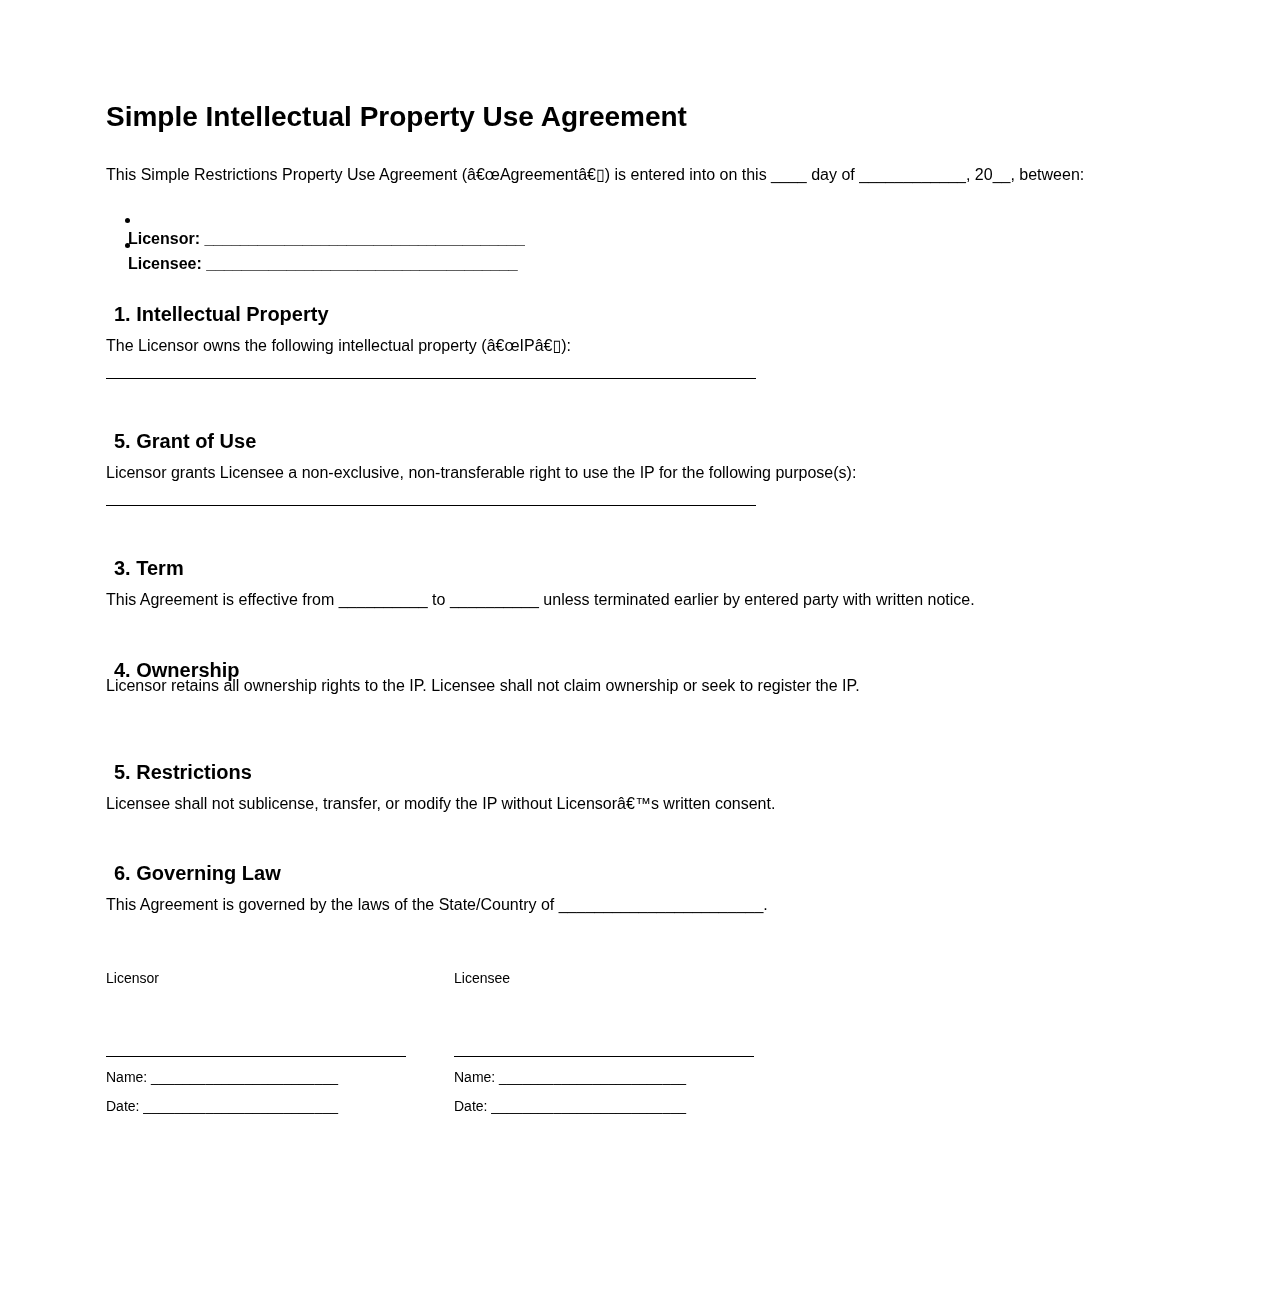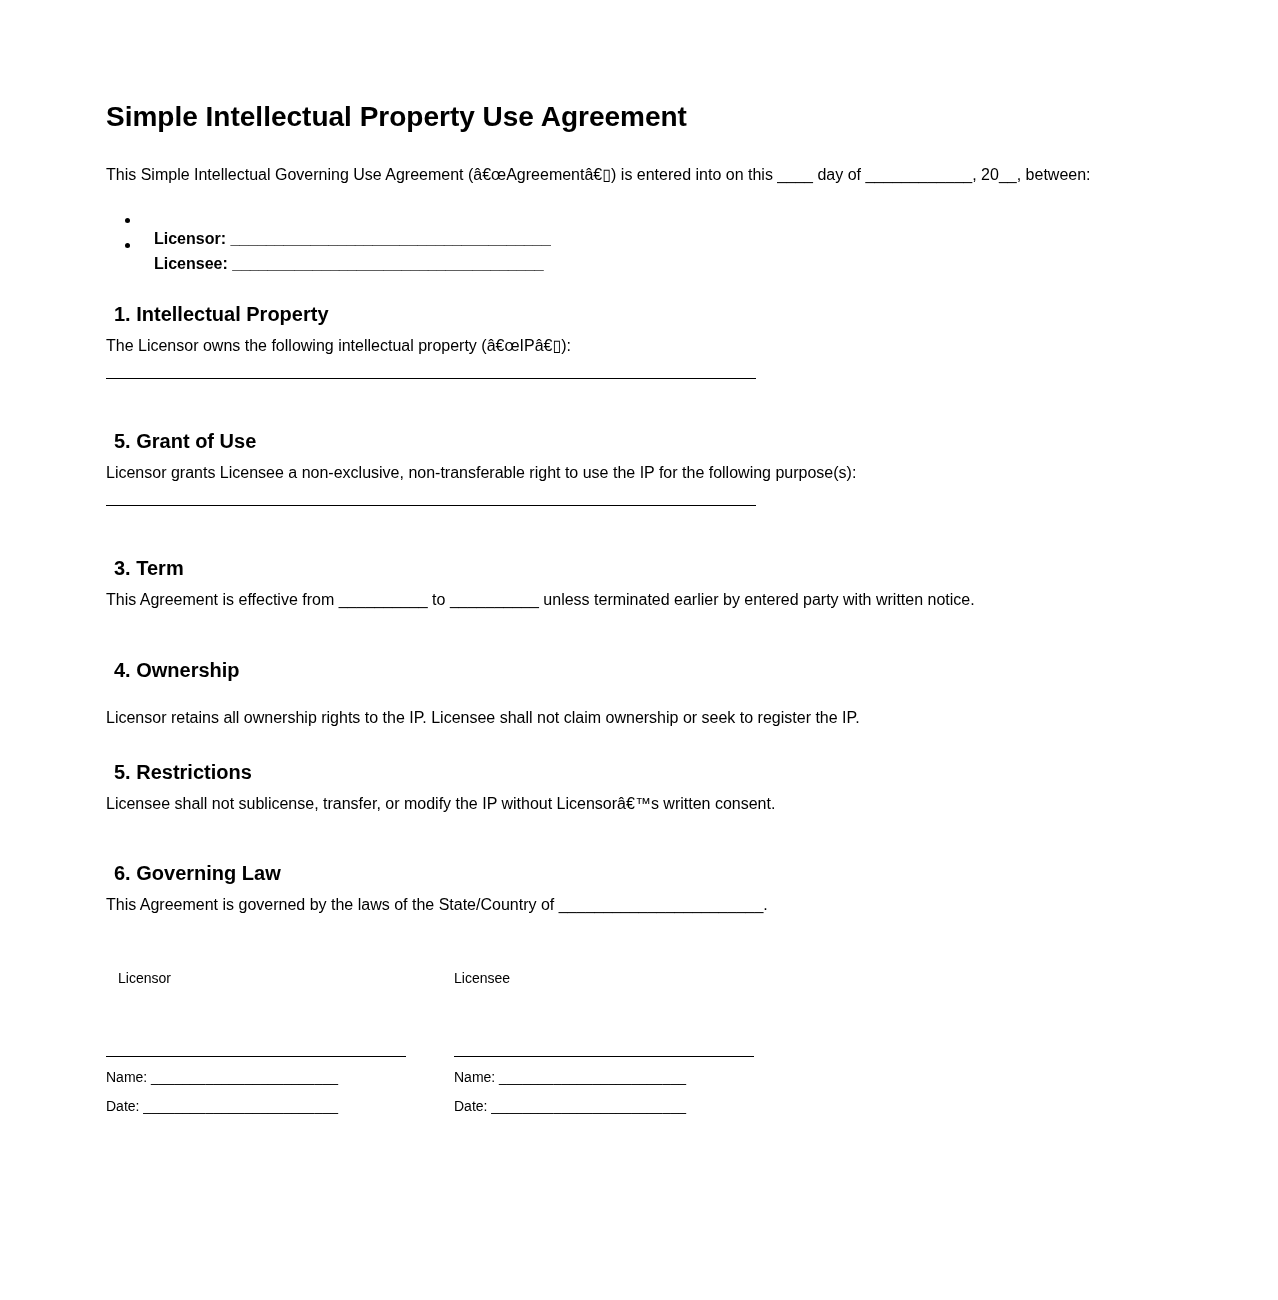--- a/index.html
+++ b/index.html
@@ -18,35 +18,35 @@
   h2 {
     margin: 8px; font-size: 20px; font-weight: bold; line-height: 24px;
   }
   p { margin: 0; line-height: 20px; }
   ul { margin: 0; padding: 0; list-style: none; }
   ul li { position: absolute; left: 0; font-weight: bold; line-height: 20px; white-space: pre; }
   ul li::before {
     content: ""; position: absolute; left: 25px; top: 9px;
     width: 5px; height: 5px; border-radius: 50%; background: #000;
   }
-  ul li span.txt { position: absolute; left: 54px; white-space: pre; }
+  ul li span.txt { position: absolute; left: 28px; white-space: pre; }
   .fill-line { position: absolute; left: 0; width: 650px; height: 0; border-bottom: 1px solid #000; }
   .sig { font-size: 14px; line-height: 18px; }
   .sig-col { position: absolute; top: 0; width: 300px; }
   .sig-line { position: absolute; left: 0; width: 300px; height: 0; border-bottom: 1px solid #000; }
   .sig .row { position: absolute; left: 0; white-space: pre; }
 </style>
 </head>
 <body>
 
 <div class="page">
 
   <h1 class="abs" style="top:99px;">Simple Intellectual Property Use Agreement</h1>
 
-  <p class="abs" style="top:165px;">This Simple Intellectual Governing Use Agreement (â€œAgreementâ€▯) is entered into on this ____ day of ____________, 20__, between:</p>
+  <p class="abs" style="top:165px;">This Simple Restrictions Property Use Agreement (â€œAgreementâ€▯) is entered into on this ____ day of ____________, 20__, between:</p>
 
   <ul>
     <li style="top:209px; left:-6px;">
       <span class="txt"><span>Licensor:</span> <span>____________________________________</span></span>
     </li>
     <li style="top:234px; left:-6px;">
       <span class="txt"><span>Licensee:</span> <span>___________________________________</span></span>
     </li>
   </ul>
 
@@ -55,31 +55,31 @@
   <div class="fill-line" style="top:378px;"></div>
 
   <h2 class="abs" style="top:421px;">5. Grant of Use</h2>
   <p class="abs" style="top:463px;">Licensor grants Licensee a non-exclusive, non-transferable right to use the IP for the following purpose(s):</p>
   <div class="fill-line" style="top:505px;"></div>
 
   <h2 class="abs" style="top:548px;">3. Term</h2>
   <p class="abs" style="top:590px;">This Agreement is effective from __________ to __________ unless terminated earlier by entered party with written notice.</p>
 
   <h2 class="abs" style="top:650px;">4. Ownership</h2>
-  <p class="abs" style="top:708px;">Licensor retains all ownership rights to the IP. Licensee shall not claim ownership or seek to register the IP.</p>
+  <p class="abs" style="top:676px;">Licensor retains all ownership rights to the IP. Licensee shall not claim ownership or seek to register the IP.</p>
 
   <h2 class="abs" style="top:752px;">5. Restrictions</h2>
   <p class="abs" style="top:794px;">Licensee shall not sublicense, transfer, or modify the IP without Licensorâ€™s written consent.</p>
 
   <h2 class="abs" style="top:853px;">6. Governing Law</h2>
   <p class="abs" style="top:895px;">This Agreement is governed by the laws of the State/Country of _______________________.</p>
 
   <div class="sig" style="position:absolute; left:0; top:969px; width:700px; height:160px;">
     <div class="sig-col" style="left:0;">
-      <div class="row" style="top:0;margin-left:12px;">Licensor</div>
+      <div class="row" style="top:0;">Licensor</div>
       <div class="sig-line" style="top:87px;"></div>
       <div class="row" style="top:99px;">Name: ________________________</div>
       <div class="row" style="top:128px;">Date: _________________________</div>
     </div>
     <div class="sig-col" style="left:348px;">
       <div class="row" style="top:0;text-align:center;">Licensee</div>
       <div class="sig-line" style="top:87px;"></div>
       <div class="row" style="top:99px;">Name: ________________________</div>
       <div class="row" style="top:128px;">Date: _________________________</div>
     </div>

